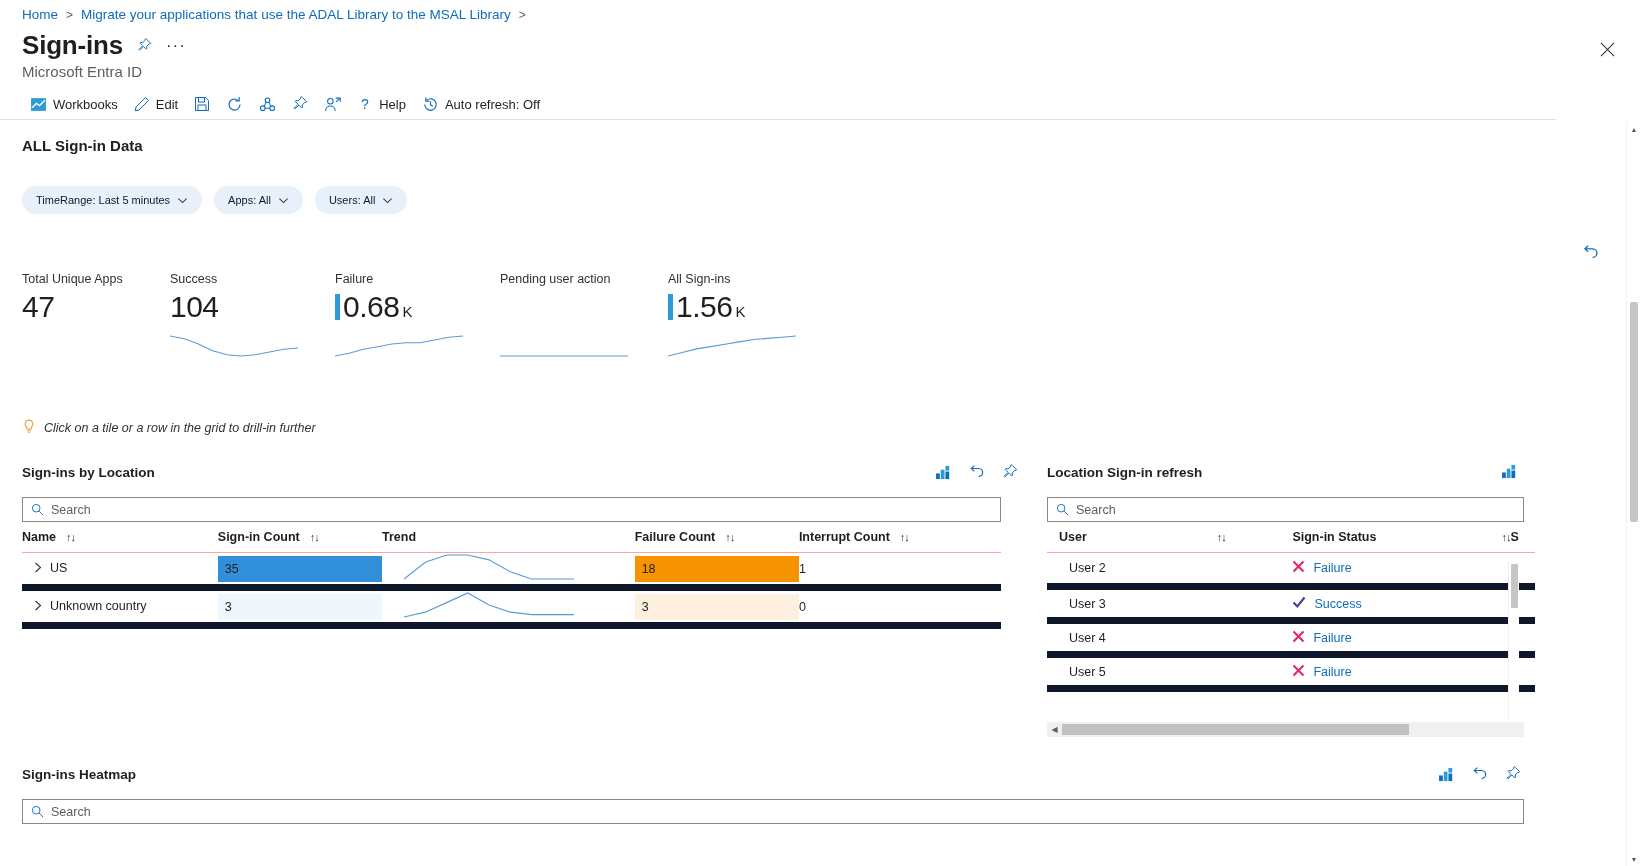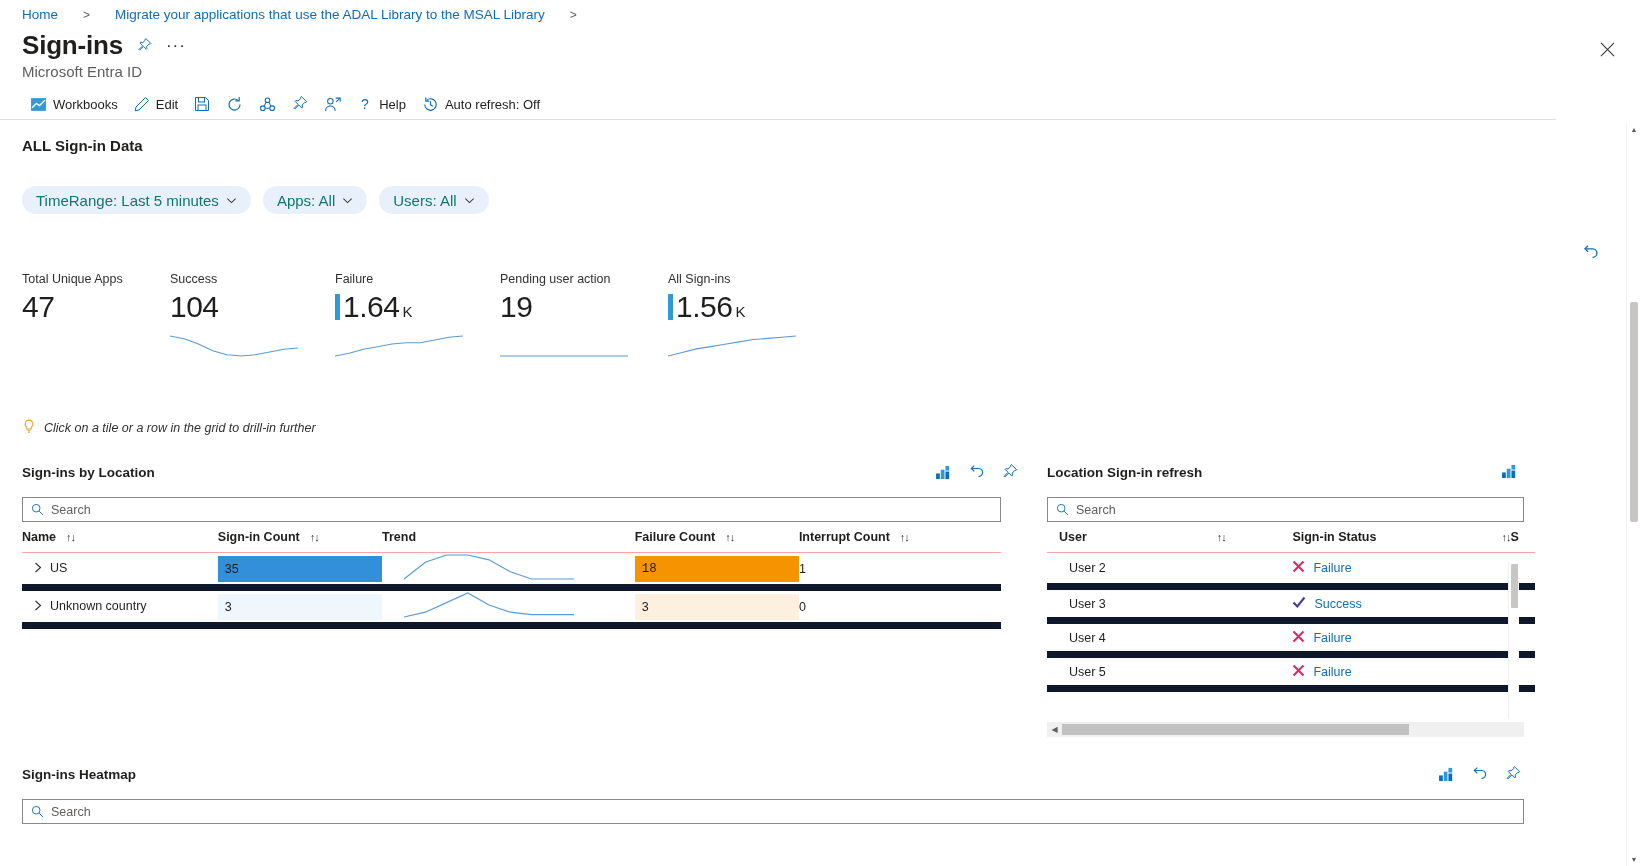--- a/index.html
+++ b/index.html
@@ -9,21 +9,21 @@
     background: #ffffff;
     font-family: "Liberation Sans", sans-serif;
     color: #1b1a19;
     overflow: hidden;
   }
   .page { position: relative; width: 1640px; height: 866px; background:#fff; }
 
   
   .breadcrumb {
     position: absolute; left: 22px; top: 7px;
-    font-size: 13.5px; display: flex; align-items: center; gap: 25px;
+    font-size: 13.5px; display: flex; align-items: center; gap: 8px;
     white-space: nowrap;
   }
   .breadcrumb a { color: #0f6cbd; text-decoration: none; cursor: pointer; }
   .breadcrumb .sep { color: #605e5c; font-size: 12px; }
 
   
   .title-row {
     position: absolute; left: 22px; top: 30px;
     display: flex; align-items: center; gap: 14px;
   }
@@ -59,21 +59,21 @@
   .all-data {
     position:absolute; left:22px; top:137px;
     font-size:15px; font-weight:600; color:#201f1e;
   }
 
   
   .pills { position:absolute; left:22px; top:186px; display:flex; gap:12px; }
   .pill {
     background:#e8f1fb; border-radius:14px; height:28px;
     display:flex; align-items:center; gap:7px;
-    padding:0 14px; font-size:15px; color:#0f766e; cursor:pointer;
+    padding:0 14px; font-size:11px; color:#0f172a; cursor:pointer;
     white-space:nowrap;
   }
   .pill .chev { color:#3b3a39; display:flex; }
 
   
   .tiles-refresh {
     position:absolute; right:40px; top:244px; color:#0f6cbd; cursor:pointer;
   }
 
   
@@ -315,32 +315,29 @@
           <span>104</span>
         </div>
         <div class="tile-spark"><svg width="128" height="24" viewBox="0 0 128 24">
             <polyline points="0.0,2.0 14.2,4.7 28.4,10.0 42.7,16.7 56.9,20.7 71.1,22.0 85.3,20.7 99.6,18.0 113.8,15.3 128.0,14.0" fill="none" stroke="#5b9bd5" stroke-width="1.1"></polyline>
           </svg></div>
       </div>
       <div class="tile" style="width: 165px;">
         <div class="tile-label">Failure</div>
         <div class="tile-value">
           <span class="bar"></span>
-          <span>1.64</span>
+          <span>0.68</span>
           <span class="unit">K</span>
         </div>
         <div class="tile-spark"><svg width="128" height="24" viewBox="0 0 128 24">
             <polyline points="0.0,22.0 14.2,19.3 28.4,15.3 42.7,12.7 56.9,10.0 71.1,8.7 85.3,8.7 99.6,6.0 113.8,3.3 128.0,2.0" fill="none" stroke="#5b9bd5" stroke-width="1.1"></polyline>
           </svg></div>
       </div>
       <div class="tile" style="width: 168px;">
         <div class="tile-label">Pending user action</div>
-        <div class="tile-value">
-          <span>19</span>
-        </div>
         <div class="tile-spark"><svg width="128" height="24" viewBox="0 0 128 24">
             <polyline points="0.0,22.0 14.2,22.0 28.4,22.0 42.7,22.0 56.9,22.0 71.1,22.0 85.3,22.0 99.6,22.0 113.8,22.0 128.0,22.0" fill="none" stroke="#5b9bd5" stroke-width="1.1"></polyline>
           </svg></div>
       </div>
       <div class="tile">
         <div class="tile-label">All Sign-ins</div>
         <div class="tile-value">
           <span class="bar"></span>
           <span>1.56</span>
           <span class="unit">K</span>
@@ -438,21 +435,21 @@
             </span></td>
           <td>
             <div class="cellbar" style="width: 100%; background: rgb(49, 144, 217);">35</div>
           </td>
           <td>
             <div style="padding-left: 22px;"><svg width="170" height="28" viewBox="0 0 170 28">
                 <polyline points="0.0,26.0 21.3,9.2 42.5,2.0 63.8,2.0 85.0,6.8 106.3,18.8 127.5,26.0 148.8,26.0 170.0,26.0" fill="none" stroke="#5b9bd5" stroke-width="1.2"></polyline>
               </svg></div>
           </td>
           <td>
-            <div class="cellbar" style="width: 100%; background: rgb(245, 147, 0); font-family: Liberation Mono, monospace;">18</div>
+            <div class="cellbar" style="width: 100%; background: rgb(245, 147, 0);">18</div>
           </td>
           <td class="num-cell">1</td>
         </tr>
         <tr>
           <td><span class="expander">
               <span class="chev-r">
                 <svg width="9" height="11" viewBox="0 0 9 11">
                   <path d="M1.5 1l5 4.5-5 4.5" fill="none" stroke="#323130" stroke-width="1.1"></path>
                 </svg>
               </span>

